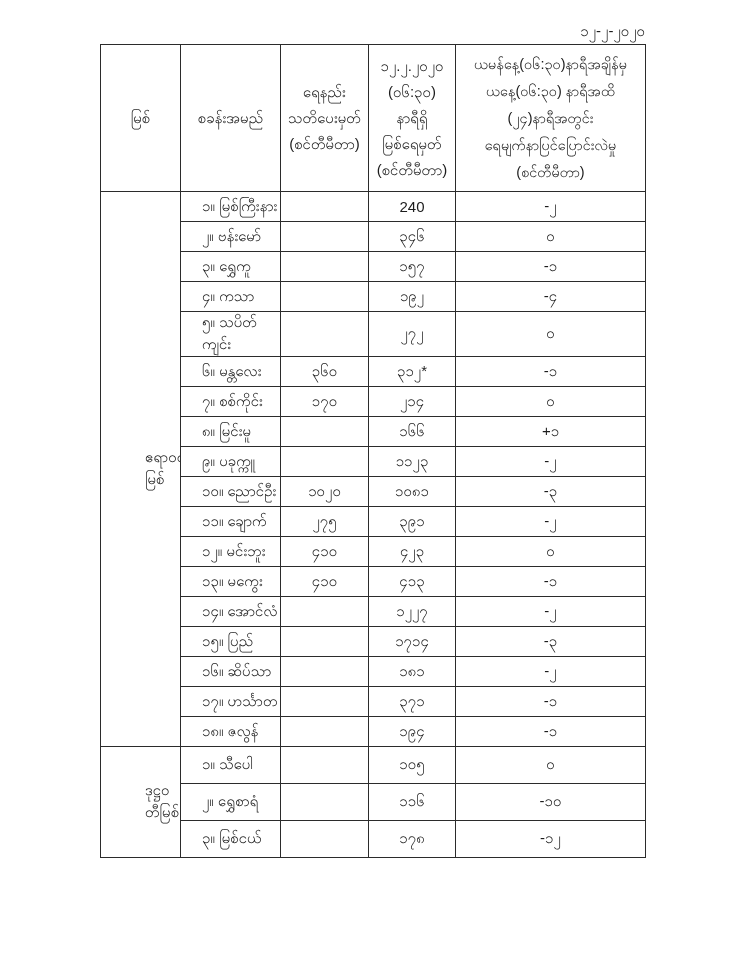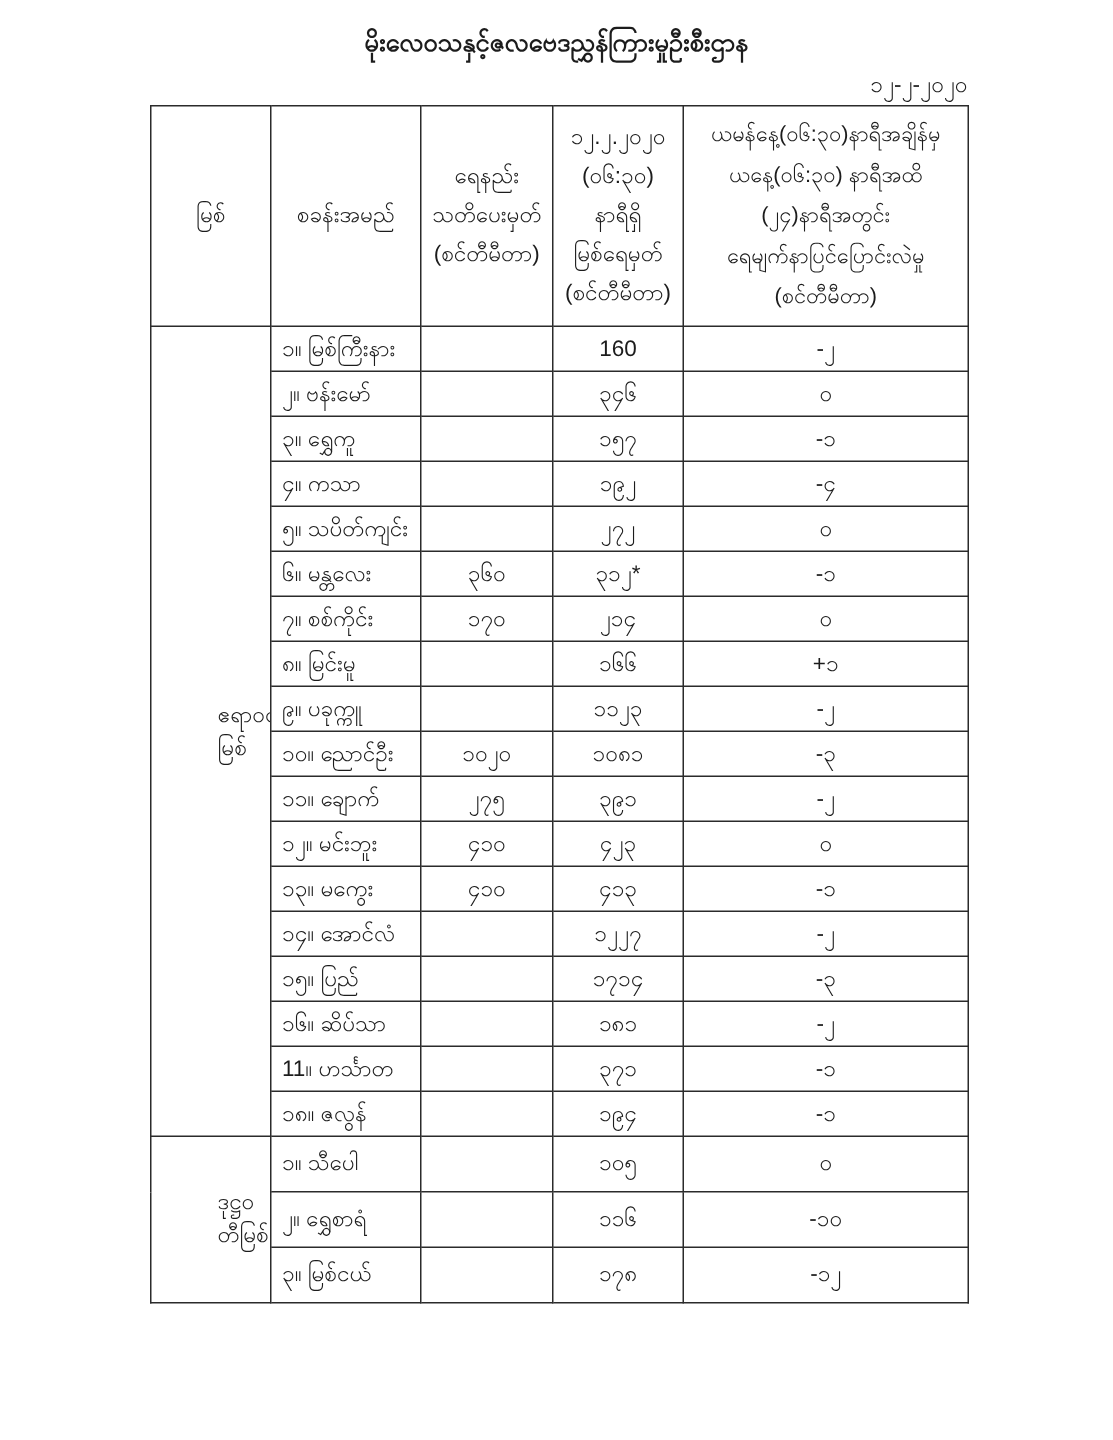--- a/index.html
+++ b/index.html
@@ -47,31 +47,30 @@
   .report thead th {
     height: 147px;
     font-weight: normal;
     white-space: pre-line;
     line-height: 26px;
     padding: 2px 3px;
   }
   .report th.h-change { line-height: 27px; font-size: 14.5px; }
   .report tbody tr.g1 td { height: 30px; }
   .report tbody tr.g2 td { height: 37px; margin-left: 36px; }
-  td.station { text-align: left; padding-left: 7px; }
+  td.station { text-align: left; padding-left: 21px; }
   td.num { text-align: center; }
   td.river { text-align: left; font-size: 15px; padding-left: 44px; }
 </style>
 </head>
 <body>
 
 <div class="page">
 
   <div class="title-block">
-    <div class="title-line">မိုးလေဝသနှင့်ဇလဗေဒညွှန်ကြားမှုဦးစီးဌာန</div>
   </div>
 
   <div class="date-line">၁၂-၂-၂၀၂၀</div>
 
   <table class="report">
     <colgroup>
       <col style="width:80px">
       <col style="width:100px">
       <col style="width:88px">
       <col style="width:87px">
@@ -94,21 +93,21 @@
 (၂၄)နာရီအတွင်း
 ရေမျက်နာပြင်ပြောင်းလဲမှု
 (စင်တီမီတာ)</th>
       </tr>
     </thead>
     <tbody>
         <tr class="g1">
           <td rowspan="18" class="river">ဧရာဝတီမြစ်</td>
           <td class="station">၁။ မြစ်ကြီးနား</td>
           <td class="num"></td>
-          <td class="num">160</td>
+          <td class="num">240</td>
           <td class="num">-၂</td>
         </tr>
         <tr class="g1">
           <td class="station">၂။ ဗန်းမော်</td>
           <td class="num"></td>
           <td class="num">၃၄၆</td>
           <td class="num">၀</td>
         </tr>
         <tr class="g1">
           <td class="station">၃။ ရွှေကူ</td>
@@ -188,21 +187,21 @@
           <td class="num">၁၇၁၄</td>
           <td class="num">-၃</td>
         </tr>
         <tr class="g1">
           <td class="station">၁၆။ ဆိပ်သာ</td>
           <td class="num"></td>
           <td class="num">၁၈၁</td>
           <td class="num">-၂</td>
         </tr>
         <tr class="g1">
-          <td class="station">11။ ဟင်္သာတ</td>
+          <td class="station">၁၇။ ဟင်္သာတ</td>
           <td class="num"></td>
           <td class="num">၃၇၁</td>
           <td class="num">-၁</td>
         </tr>
         <tr class="g1">
           <td class="station">၁၈။ ဇလွန်</td>
           <td class="num"></td>
           <td class="num">၁၉၄</td>
           <td class="num">-၁</td>
         </tr>

